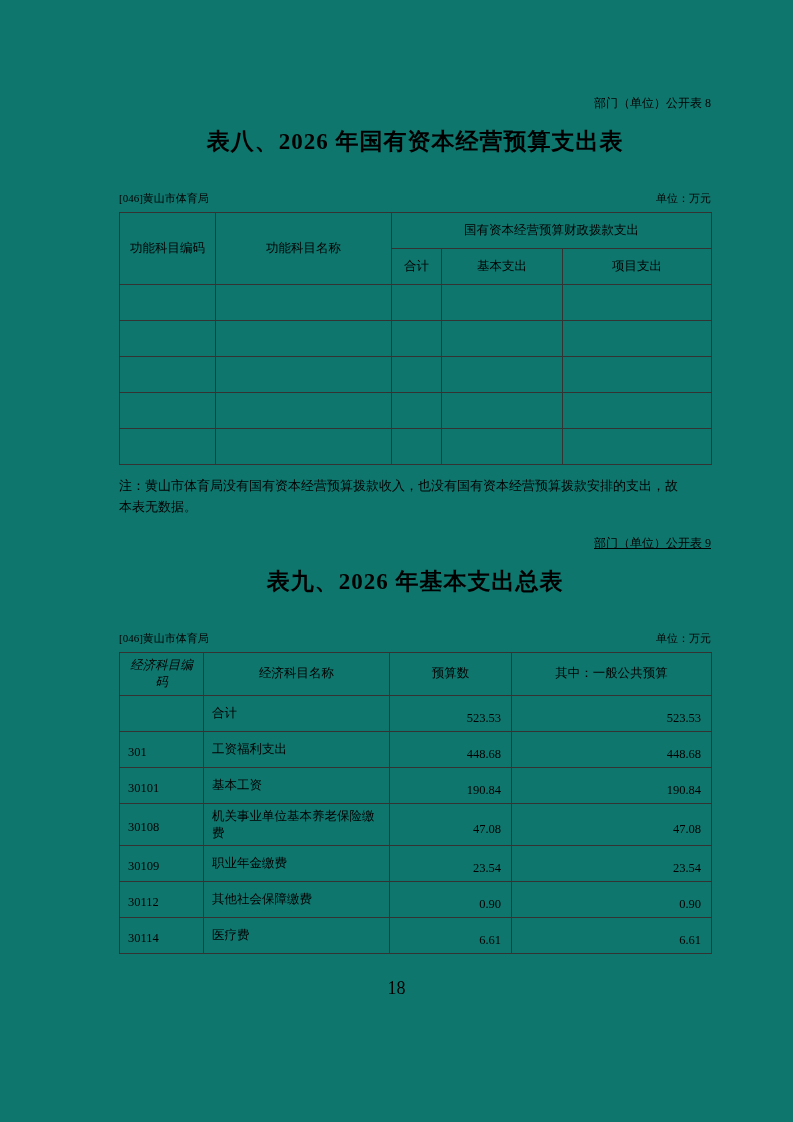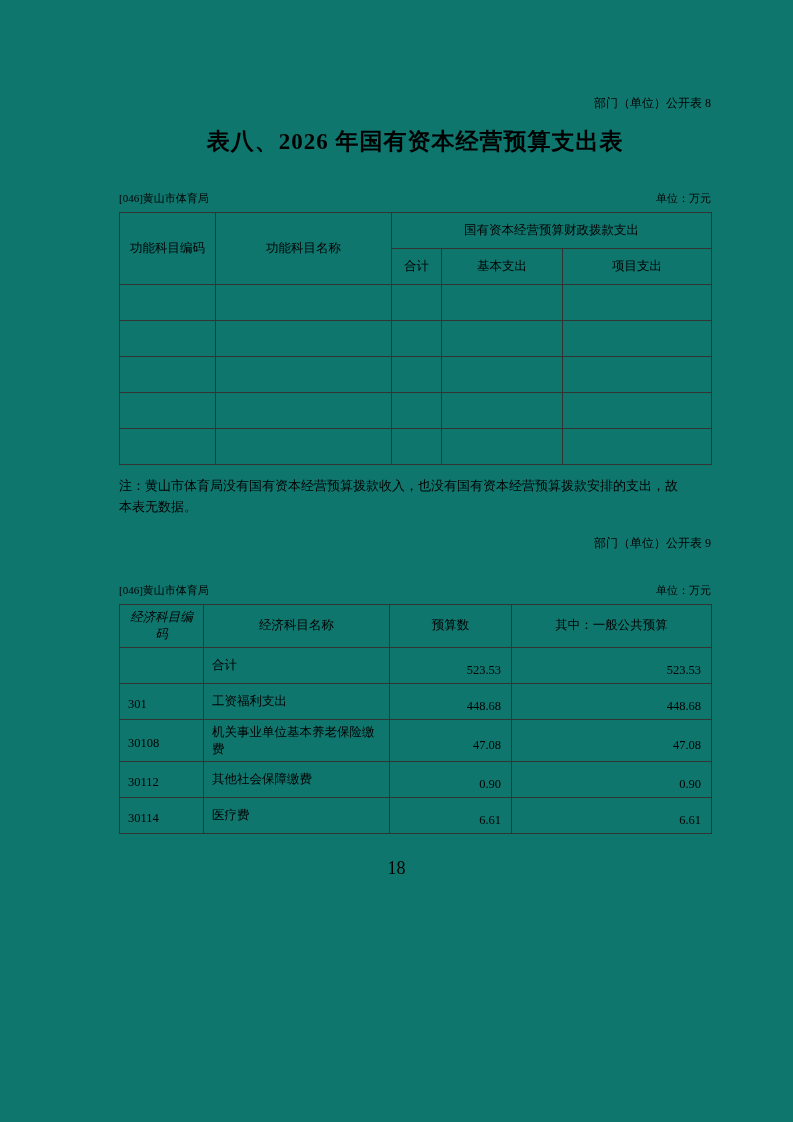--- a/index.html
+++ b/index.html
@@ -20,21 +20,21 @@
   .content {
     margin-left: 119px;
     width: 592px;
   }
   .small-label {
     font-size: 12px;
     text-align: right;
     line-height: 15px;
   }
   .label-8 { margin-top: 96px; }
-  .label-9 { margin-top: 18px; }
+  .label-9 { margin-top: 18px; text-decoration: underline; }
   .doc-title {
     margin: 14px 0 0 0;
     font-size: 23px;
     font-weight: bold;
     text-align: center;
     letter-spacing: 1px;
     line-height: 34px;
   }
   .meta-row {
     margin-top: 32px;
@@ -153,20 +153,21 @@
             <td></td>
             <td></td>
           </tr>
         </tbody>
     </table>
 
     <p class="note">注：黄山市体育局没有国有资本经营预算拨款收入，也没有国有资本经营预算拨款安排的支出，故本表无数据。</p>
 
     <div class="small-label label-9">部门（单位）公开表 9</div>
 
+    <h1 class="doc-title">表九、2026 年基本支出总表</h1>
 
     <div class="meta-row">
       <span>[046]黄山市体育局</span>
       <span>单位：万元</span>
     </div>
 
     <table class="t9">
       <colgroup>
         <col style="width:84px">
         <col style="width:186px">
@@ -188,26 +189,38 @@
             <td class="td-num">523.53</td>
             <td class="td-num">523.53</td>
           </tr>
           <tr>
             <td class="td-code">301</td>
             <td class="td-name">工资福利支出</td>
             <td class="td-num">448.68</td>
             <td class="td-num">448.68</td>
           </tr>
           <tr>
+            <td class="td-code">30101</td>
+            <td class="td-name">基本工资</td>
+            <td class="td-num">190.84</td>
+            <td class="td-num">190.84</td>
+          </tr>
+          <tr>
             <td class="td-code">30108</td>
             <td class="td-name">机关事业单位基本养老保险缴费</td>
             <td class="td-num">47.08</td>
             <td class="td-num">47.08</td>
           </tr>
           <tr>
+            <td class="td-code">30109</td>
+            <td class="td-name">职业年金缴费</td>
+            <td class="td-num">23.54</td>
+            <td class="td-num">23.54</td>
+          </tr>
+          <tr>
             <td class="td-code">30112</td>
             <td class="td-name">其他社会保障缴费</td>
             <td class="td-num">0.90</td>
             <td class="td-num">0.90</td>
           </tr>
           <tr>
             <td class="td-code">30114</td>
             <td class="td-name">医疗费</td>
             <td class="td-num">6.61</td>
             <td class="td-num">6.61</td>

